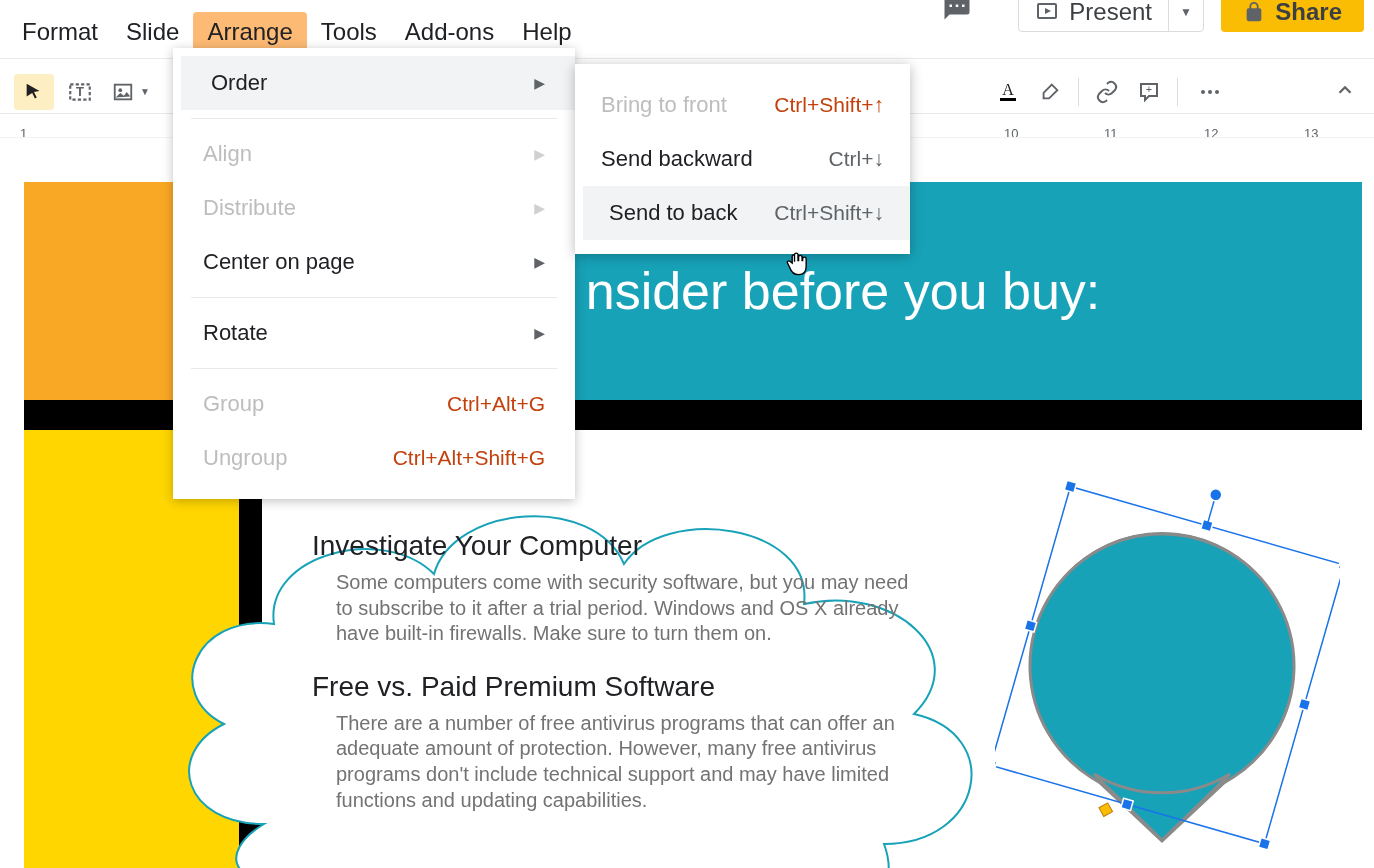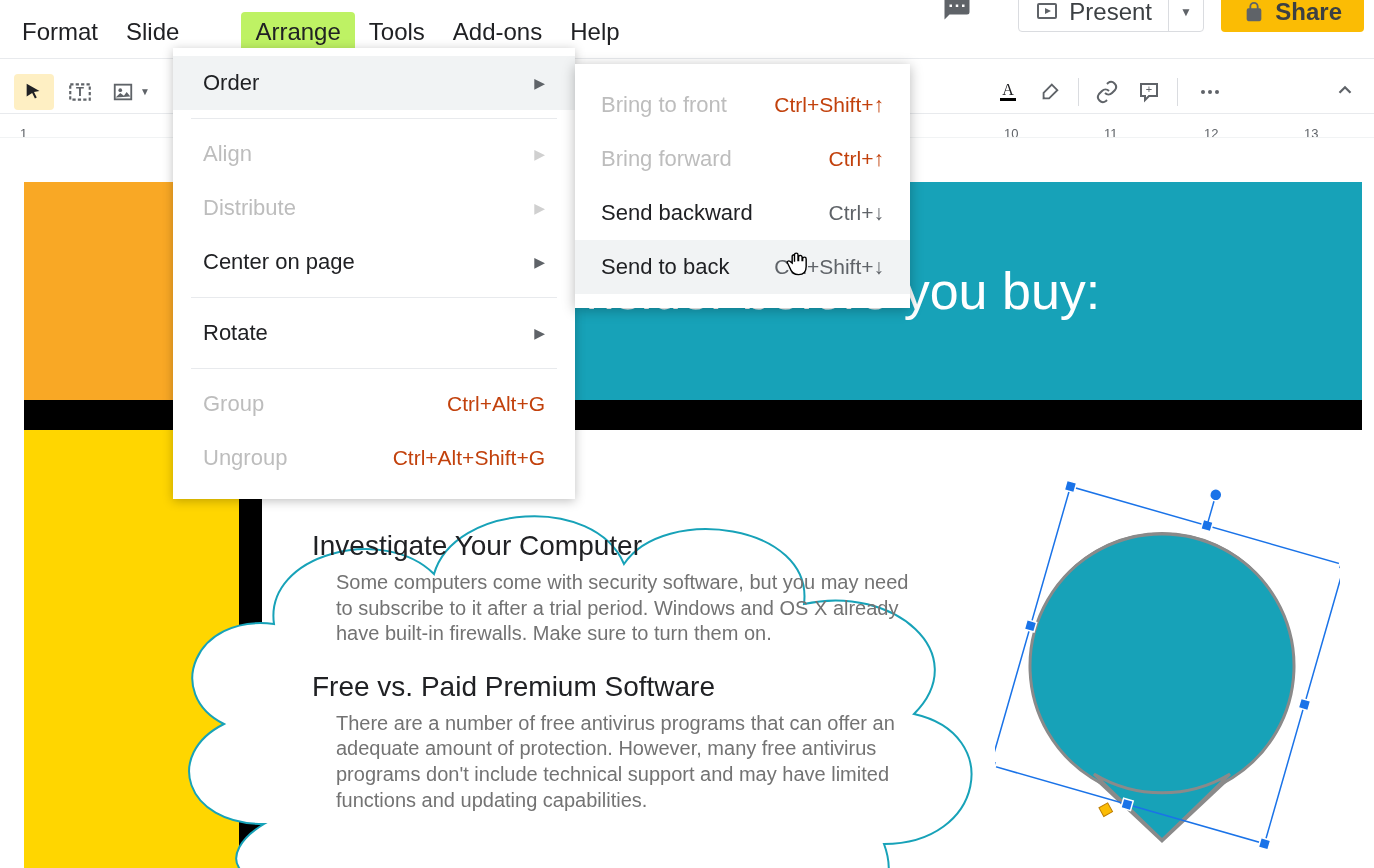--- a/index.html
+++ b/index.html
@@ -6,21 +6,21 @@
   body { font-family: Arial, Helvetica, sans-serif; background: #fff; width: 1374px; height: 868px; overflow: hidden; position: relative; color: #222; }
   .comment-btn { position: absolute; top: -8px; right: 400px; }
   .present-group { position: absolute; top: -8px; right: 170px; border: 1px solid #dadce0; border-radius: 4px; height: 40px; display: flex; align-items: center; background: #fff; }
   .present-btn { display: flex; align-items: center; gap: 10px; padding: 0 16px; height: 100%; font-size: 24px; font-weight: 500; color: #3c4043; border-right: 1px solid #dadce0; }
   .present-drop { width: 34px; display:flex; align-items:center; justify-content:center; height: 100%; font-size: 12px; color:#5f6368;}
   .share-btn { position: absolute; top: -8px; right: 10px; background: #fbbc04; color: #3c4043; height: 40px; border-radius: 4px; display: flex; align-items: center; gap: 10px; padding: 0 22px; font-size: 24px; font-weight: 700; }
 
   
   .menubar { position: absolute; top: 12px; left: 0; display: flex; align-items: center; gap: 0; padding: 0 8px; font-size: 24px; color: #202124; }
   .menuitem { padding: 6px 14px; cursor: pointer; }
-  .menuitem.active { background: #bef264; border-top-left-radius: 4px; border-top-right-radius: 4px; margin-left: 48px; }
+  .menuitem.active { background: #fdba74; border-top-left-radius: 4px; border-top-right-radius: 4px; }
   .lastedit { margin-left: 28px; color: #5f6368; text-decoration: underline; font-size: 24px; }
 
   .divider-h { position: absolute; top: 58px; left: 0; right:0; height:1px; background:#e8eaed; }
 
   
   .toolbar { position: absolute; top: 70px; left: 0; right: 0; height: 44px; display: flex; align-items: center; padding: 0 14px; gap: 6px; border-bottom: 1px solid #e8eaed; }
   .tool { width: 40px; height: 36px; display:flex; align-items:center; justify-content:center; border-radius: 4px; }
   .tool.active { background: #feefc3; }
   .tool-sep { width:1px; height:28px; background:#dadce0; margin: 0 6px; }
   .tool-drop { display:flex; align-items:center; gap:2px; padding: 0 6px; height:36px;}
@@ -56,21 +56,21 @@
   .balloon-shape { fill:#17a2b8; stroke:#8a8a8a; stroke-width:3; fill-opacity:.95;}
   .sel-box { position:absolute; right: 22px; top: 298px; width: 345px; height: 370px; }
   .sel-line { stroke:#1a73e8; stroke-width:1.5; fill:none;}
   .handle { fill:#1a73e8; stroke:#fff; stroke-width:1.5; }
   .handle-rot-line { stroke:#1a73e8; stroke-width:1.5;}
   .diamond { fill:#fbbc04; stroke:#bf7e00; stroke-width:1;}
 
   
   .dropdown { position:absolute; top: 48px; left: 173px; width: 402px; background:#fff; box-shadow: 0 2px 10px rgba(0,0,0,.25); padding: 8px 0 14px; z-index: 100; font-size: 22px; }
   .dd-item { display:flex; align-items:center; justify-content:space-between; padding: 14px 30px; color:#202124; cursor:pointer; }
-  .dd-item.hover { background:#f1f3f4; }
+  .dd-item.hover { background:#f1f3f4;margin-left:8px; }
   .dd-item.disabled { color:#bdbdbd; }
   .dd-item .chev { color:#5f6368; font-size:14px;}
   .dd-item.disabled .chev { color:#d0d0d0;}
   .dd-sep { height:1px; background:#e8eaed; margin: 8px 18px; }
   .dd-shortcut { color:#5f6368; font-size:21px; font-weight:500;}
   .dd-item.disabled .dd-shortcut { color:#c2410c; }
 
   .submenu { position:absolute; top:64px; left: 575px; width: 335px; background:#fff; box-shadow: 0 2px 12px rgba(0,0,0,.28); padding: 14px 0; z-index: 110; font-size:22px;}
   .submenu .dd-item { padding: 14px 26px; }
 
@@ -286,24 +286,20 @@
     <span>Ungroup</span>
     <span class="dd-shortcut">Ctrl+Alt+Shift+G</span>
   </div>
 </div>
 
 <div class="submenu">
   <div class="dd-item disabled">
     <span>Bring to front</span>
     <span class="dd-shortcut">Ctrl+Shift+↑</span>
   </div>
-  <div class="dd-item disabled">
-    <span>Bring forward</span>
-    <span class="dd-shortcut">Ctrl+↑</span>
-  </div>
   <div class="dd-item">
     <span>Send backward</span>
     <span class="dd-shortcut">Ctrl+↓</span>
   </div>
   <div class="dd-item hover">
     <span>Send to back</span>
     <span class="dd-shortcut">Ctrl+Shift+↓</span>
   </div>
 </div>
 

